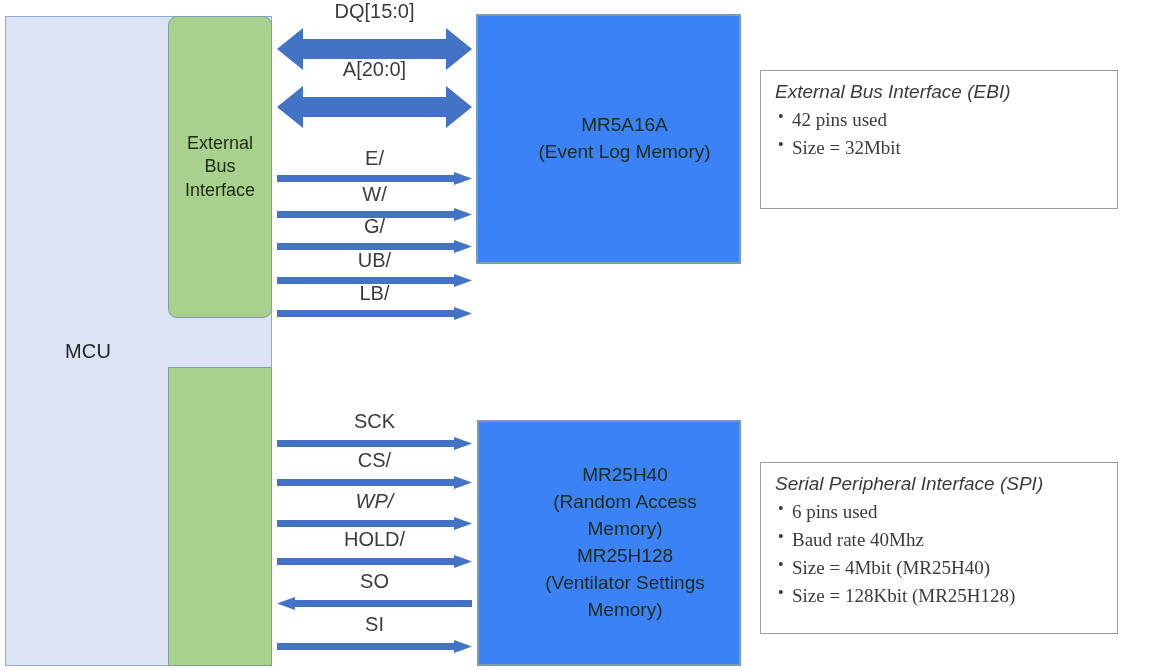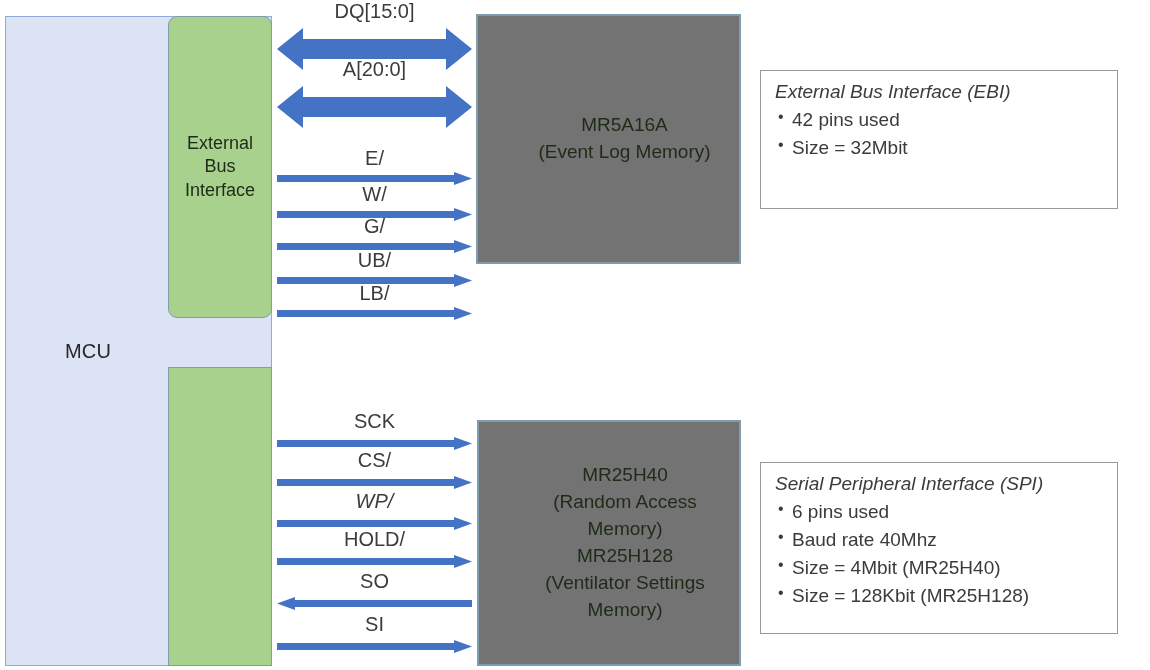--- a/index.html
+++ b/index.html
@@ -68,21 +68,21 @@
     font-size: 18px;
     line-height: 1.28;
     color: #1d2b17;
     text-align: center;
     padding: 0 2px;
   }
 
   
   .mem-box {
     position: absolute;
-    background: #737373;
+    background: #3b82f6;
     border: 2px solid #7D9CB0;
     box-sizing: border-box;
     display: flex;
     align-items: center;
     justify-content: center;
     text-align: center;
     padding-left: 32px;
   }
   .mem-box-top { left: 476px; top: 14px; width: 265px; height: 250px; }
   .mem-box-bottom { left: 477px; top: 420px; width: 264px; height: 246px; }
@@ -102,21 +102,21 @@
   }
   .info-box-ebi { left: 760px; top: 70px; width: 358px; height: 139px; }
   .info-box-spi { left: 760px; top: 462px; width: 358px; height: 172px; }
   .info-title {
     font-size: 19px;
     color: #3b3b3b;
     margin-bottom: 3px;
     white-space: nowrap;
     font-style: italic;
   }
-  .info-list { list-style: none; margin: 0; padding: 0; }
+  .info-list { list-style: none; margin: 0; padding: 0; font-family: Liberation Serif, serif; }
   .info-list li {
     font-size: 19px;
     color: #3b3b3b;
     line-height: 1.48;
     position: relative;
     padding-left: 17px;
     white-space: nowrap;
   }
   .info-list li::before {
     content: "\2022";

